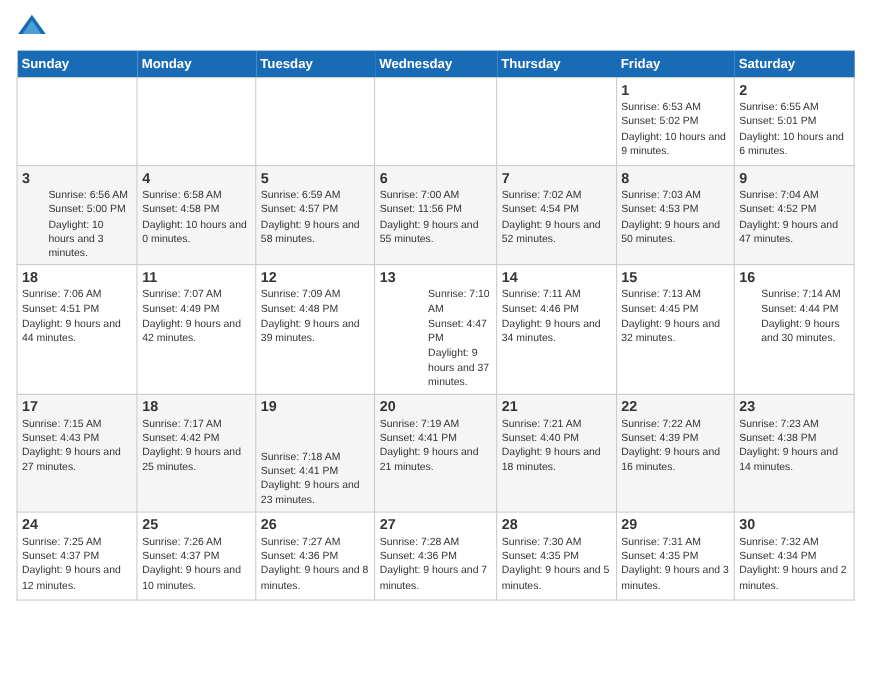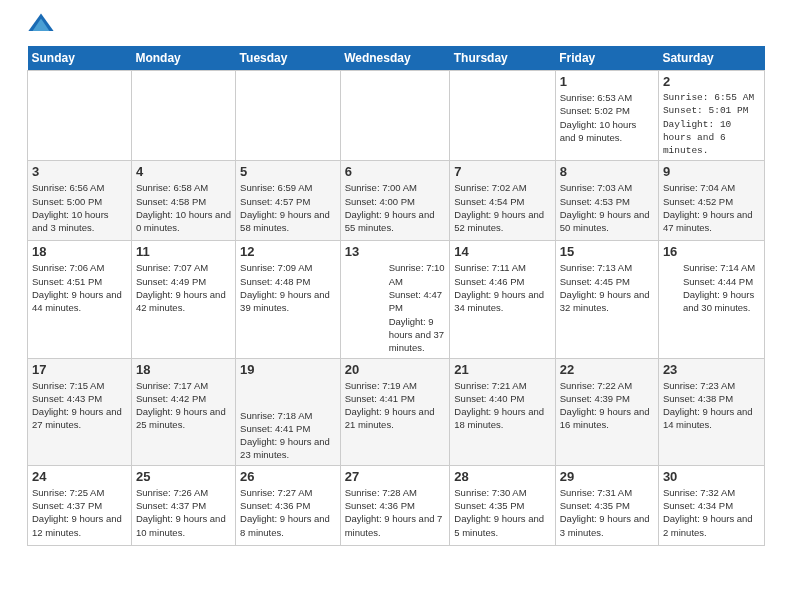--- a/index.html
+++ b/index.html
@@ -5,21 +5,21 @@
     * { margin: 0; padding: 0; box-sizing: border-box; }
     body {
       font-family: Arial, sans-serif;
       background: #fff;
       width: 792px;
       height: 612px;
       overflow: hidden;
     }
     .container {
       width: 792px;
-      padding: 10px 27px;
+      padding: 10px 15px;
     }
     .header {
       display: flex;
       justify-content: space-between;
       align-items: flex-start;
       margin-bottom: 8px;
     }
     .logo {
       display: flex;
       align-items: center;
@@ -139,48 +139,48 @@
           <td class="empty-cell"></td>
           <td class="empty-cell"></td>
           <td>
             <span class="day-number">1</span>
             <div class="day-info" style="white-space: pre-line;">Sunrise: 6:53 AM
 Sunset: 5:02 PM
 Daylight: 10 hours and 9 minutes.</div>
           </td>
           <td>
             <span class="day-number">2</span>
-            <div class="day-info" style="white-space: pre-line; font-family: Liberation Mono, monospace;">Sunrise: 6:55 AM
+            <div class="day-info" style="white-space: pre-line;">Sunrise: 6:55 AM
 Sunset: 5:01 PM
 Daylight: 10 hours and 6 minutes.</div>
           </td>
         </tr>
         <tr>
           <td>
             <span class="day-number">3</span>
-            <div class="day-info" style="white-space: pre-line;">Sunrise: 6:56 AM
+            <div class="day-info" style="white-space: pre-line; margin-left: 24px;">Sunrise: 6:56 AM
 Sunset: 5:00 PM
 Daylight: 10 hours and 3 minutes.</div>
           </td>
           <td>
             <span class="day-number">4</span>
             <div class="day-info" style="white-space: pre-line;">Sunrise: 6:58 AM
 Sunset: 4:58 PM
 Daylight: 10 hours and 0 minutes.</div>
           </td>
           <td>
             <span class="day-number">5</span>
             <div class="day-info" style="white-space: pre-line;">Sunrise: 6:59 AM
 Sunset: 4:57 PM
 Daylight: 9 hours and 58 minutes.</div>
           </td>
           <td>
             <span class="day-number">6</span>
             <div class="day-info" style="white-space: pre-line;">Sunrise: 7:00 AM
-Sunset: 4:00 PM
+Sunset: 11:56 PM
 Daylight: 9 hours and 55 minutes.</div>
           </td>
           <td>
             <span class="day-number">7</span>
             <div class="day-info" style="white-space: pre-line;">Sunrise: 7:02 AM
 Sunset: 4:54 PM
 Daylight: 9 hours and 52 minutes.</div>
           </td>
           <td>
             <span class="day-number">8</span>

